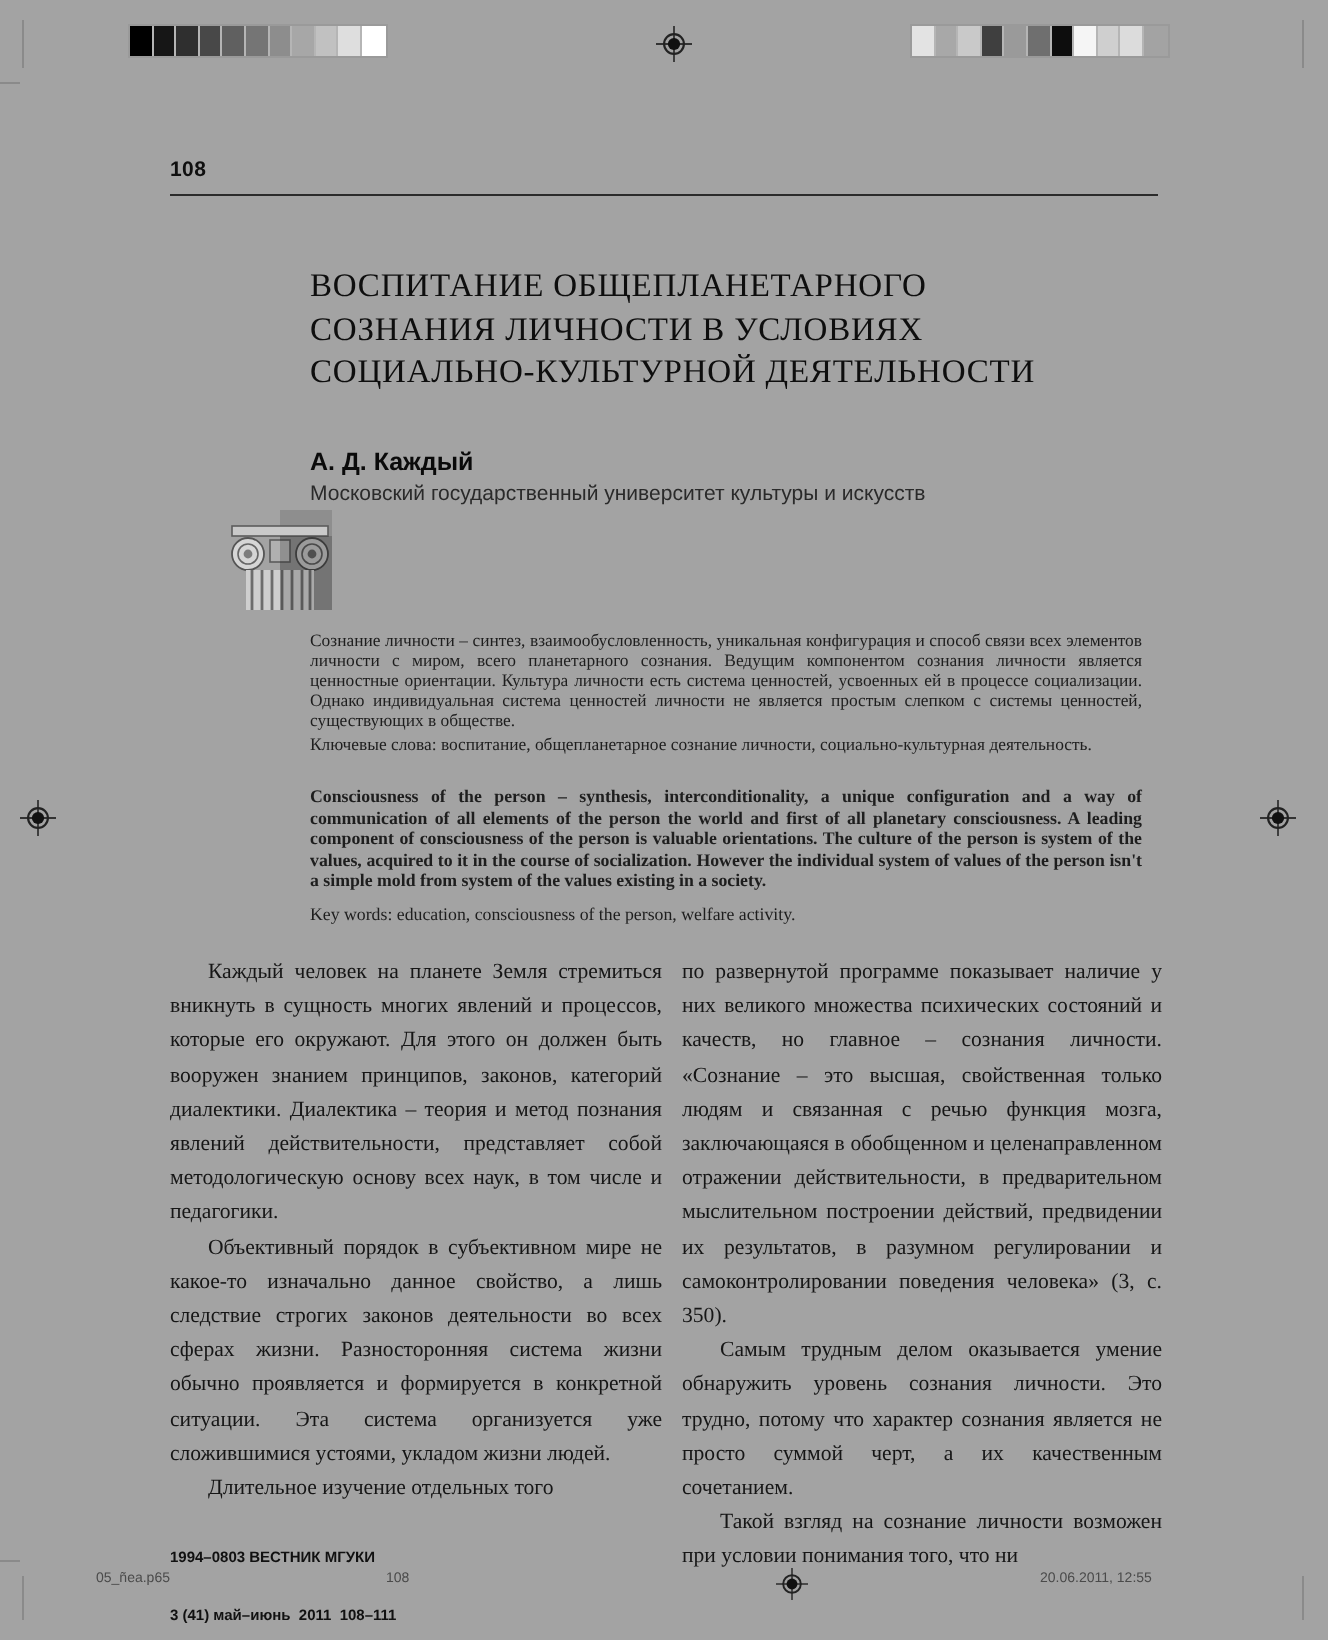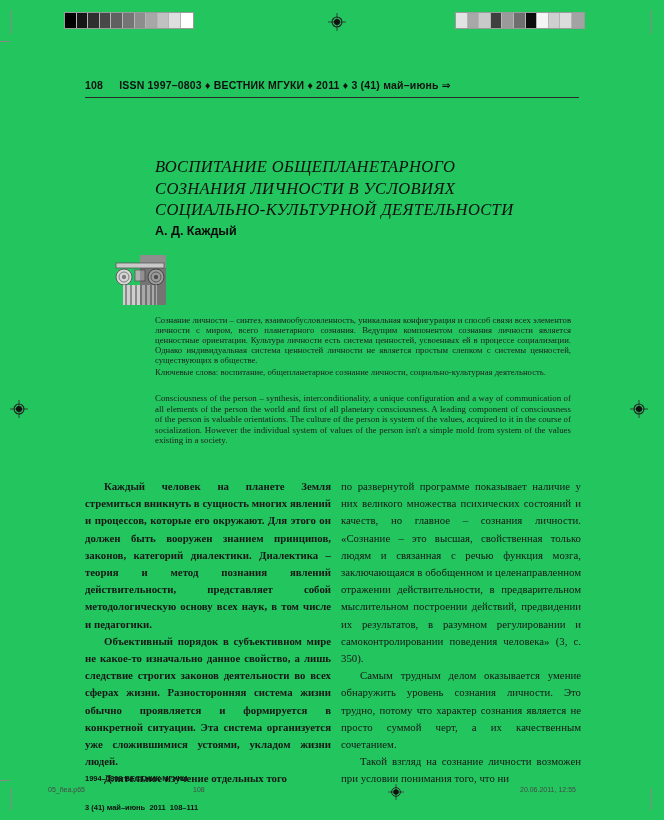--- a/index.html
+++ b/index.html
@@ -1,18 +1,18 @@
 <!DOCTYPE html>
 <html><head>
 <meta charset="utf-8">
 <style>
   html,body { margin:0; padding:0; background:#ffffff; }
   .page {
     position:relative; width:664px; height:820px; margin:0 auto;
-    background:#22c55e; overflow:hidden;
+    background:#a3a3a3; overflow:hidden;
     font-family:"Liberation Serif", serif; color:#1c1c1c;
     -webkit-font-smoothing:antialiased;
   }
 
   
   .colorbar { position:absolute; top:12px; height:17px; display:flex; border:1px solid #9a9a9a; box-sizing:border-box; }
   .colorbar .sq { width:11.6px; height:100%; border-right:1px solid #b5b5b5; box-sizing:border-box; }
   .colorbar .sq:last-child { border-right:none; }
   #bar-left { left:64px; }
   #bar-right { left:455px; }
@@ -20,39 +20,39 @@
   .regmark { position:absolute; width:18px; height:18px; }
   .regmark svg { width:100%; height:100%; display:block; }
 
   
   .header { position:absolute; left:85px; top:79px; width:495px; display:flex; gap:16px;
     font-family:"Liberation Sans","DejaVu Sans",sans-serif; font-weight:bold; font-size:10.5px;
     letter-spacing:0.2px; color:#101010; }
   .header-rule { position:absolute; left:85px; top:97px; width:494px; height:1.4px; background:#2b2b2b; }
 
   
-  .title { position:absolute; left:155px; top:156px; width:440px;
-    font-style:italic; font-size:16.5px; line-height:21.5px; letter-spacing:0.4px;
+  .title { position:absolute; left:155px; top:132px; width:440px;
+    font-size:16.5px; line-height:21.5px; letter-spacing:0.4px;
     white-space:pre-line; color:#0e0e0e; }
   .author { position:absolute; left:155px; top:224px;
     font-family:"Liberation Sans","DejaVu Sans",sans-serif; font-weight:bold; font-size:12.5px; color:#0a0a0a; }
   .affiliation { position:absolute; left:155px; top:241px;
     font-family:"Liberation Sans","DejaVu Sans",sans-serif; font-size:10.5px; color:#2a2a2a; }
   .ornament { position:absolute; left:114px; top:255px; width:52px; height:50px; }
 
   
   .abs { position:absolute; left:155px; width:416px; text-align:justify; color:#1e1e1e; }
   #abstract-ru { top:316px; font-size:8.7px; line-height:9.9px; }
   #keywords-ru { top:368px; font-size:8.7px; line-height:9.9px;font-family:Liberation Serif, serif; }
-  #abstract-en { top:393px; font-size:8.9px; line-height:10.6px; }
+  #abstract-en { top:393px; font-size:8.9px; line-height:10.6px;font-weight:bold; }
   #keywords-en { top:452px; font-size:8.9px; line-height:10.6px; text-align:left; }
 
   
   .col { position:absolute; top:478px; text-align:justify; font-size:10.8px; line-height:17.2px; color:#161616; }
-  #col-left  { left:85px;  width:246px;font-weight:bold; }
+  #col-left  { left:85px;  width:246px; }
   #col-right { left:341px; width:240px; }
   .col p { margin:0; text-indent:19px; }
   .col p.noindent { text-indent:0; }
 
   
   .footer-ref { position:absolute; left:85px; top:755px;
     font-family:"Liberation Sans","DejaVu Sans",sans-serif; font-weight:bold;
     font-size:7.5px; line-height:9.5px; color:#111; white-space:pre; }
   .printline { position:absolute; left:0; top:786px; width:664px; height:20px;
     font-family:"Liberation Sans","DejaVu Sans",sans-serif; font-size:7px; color:#4a4a4a; }
@@ -127,28 +127,28 @@
     <svg viewBox="0 0 20 20">
         <line x1="10" y1="0" x2="10" y2="20" stroke="#333" stroke-width="1"></line>
         <line x1="0" y1="10" x2="20" y2="10" stroke="#333" stroke-width="1"></line>
         <circle cx="10" cy="10" r="5.5" fill="none" stroke="#222" stroke-width="1.2"></circle>
         <circle cx="10" cy="10" r="3.4" fill="#111"></circle>
       </svg>
   </div>
 
   <div class="header">
     <span>108</span>
-    <span>ISSN 1997–0803 ♦ ВЕСТНИК МГУКИ ♦ 2011 ♦ 3 (41) май–июнь ⇒</span>
   </div>
   <div class="header-rule"></div>
 
   <div class="title">ВОСПИТАНИЕ ОБЩЕПЛАНЕТАРНОГО
 СОЗНАНИЯ ЛИЧНОСТИ В УСЛОВИЯХ
 СОЦИАЛЬНО-КУЛЬТУРНОЙ ДЕЯТЕЛЬНОСТИ</div>
   <div class="author">А. Д. Каждый</div>
+  <div class="affiliation">Московский государственный университет культуры и искусств</div>
 
   <div class="ornament">
     <svg viewBox="0 0 52 50" width="52" height="50">
       <rect x="26" y="0" width="26" height="50" fill="#8e8e8e"></rect>
       <rect x="2" y="8" width="48" height="5" fill="#c9c9c9" stroke="#5c5c5c" stroke-width="0.8"></rect>
       <circle cx="10" cy="22" r="8" fill="#d6d6d6" stroke="#555" stroke-width="0.9"></circle>
       <circle cx="10" cy="22" r="5" fill="none" stroke="#666" stroke-width="0.8"></circle>
       <circle cx="10" cy="22" r="2.2" fill="#7d7d7d"></circle>
       <circle cx="42" cy="22" r="8" fill="#bdbdbd" stroke="#4a4a4a" stroke-width="0.9"></circle>
       <circle cx="42" cy="22" r="5" fill="none" stroke="#5a5a5a" stroke-width="0.8"></circle>
@@ -164,20 +164,21 @@
           <line x1="37" y1="30" x2="37" y2="50"></line>
         <line x1="41" y1="30" x2="41" y2="50"></line>
       </g>
       <rect x="26" y="13" width="26" height="37" fill="#000000" opacity="0.18"></rect>
     </svg>
   </div>
 
   <div class="abs" id="abstract-ru">Сознание личности – синтез, взаимообусловленность, уникальная конфигурация и способ связи всех элементов личности с миром, всего планетарного сознания. Ведущим компонентом сознания личности является ценностные ориентации. Культура личности есть система ценностей, усвоенных ей в процессе социализации. Однако индивидуальная система ценностей личности не является простым слепком с системы ценностей, существующих в обществе.</div>
   <div class="abs" id="keywords-ru">Ключевые слова: воспитание, общепланетарное сознание личности, социально-культурная деятельность.</div>
   <div class="abs" id="abstract-en">Consciousness of the person – synthesis, interconditionality, a unique configuration and a way of communication of all elements of the person the world and first of all planetary consciousness. A leading component of consciousness of the person is valuable orientations. The culture of the person is system of the values, acquired to it in the course of socialization. However the individual system of values of the person isn't a simple mold from system of the values existing in a society.</div>
+  <div class="abs" id="keywords-en">Key words: education, consciousness of the person, welfare activity.</div>
 
   <div class="col" id="col-left">
     <p>Каждый человек на планете Земля стремиться вникнуть в сущность многих явлений и процессов, которые его окружают. Для этого он должен быть вооружен знанием принципов, законов, категорий диалектики. Диалектика – теория и метод познания явлений действительности, представляет собой методологическую основу всех наук, в том числе и педагогики.</p>
     <p>Объективный порядок в субъективном мире не какое-то изначально данное свойство, а лишь следствие строгих законов деятельности во всех сферах жизни. Разносторонняя система жизни обычно проявляется и формируется в конкретной ситуации. Эта система организуется уже сложившимися устоями, укладом жизни людей.</p>
     <p>Длительное изучение отдельных того</p>
   </div>
   <div class="col" id="col-right">
     <p class="noindent">по развернутой программе показывает наличие у них великого множества психических состояний и качеств, но главное – сознания личности. «Сознание – это высшая, свойственная только людям и связанная с речью функция мозга, заключающаяся в обобщенном и целенаправленном отражении действительности, в предварительном мыслительном построении действий, предвидении их результатов, в разумном регулировании и самоконтролировании поведения человека» (3, с. 350).</p>
     <p>Самым трудным делом оказывается умение обнаружить уровень сознания личности. Это трудно, потому что характер сознания является не просто суммой черт, а их качественным сочетанием.</p>
     <p>Такой взгляд на сознание личности возможен при условии понимания того, что ни</p>

